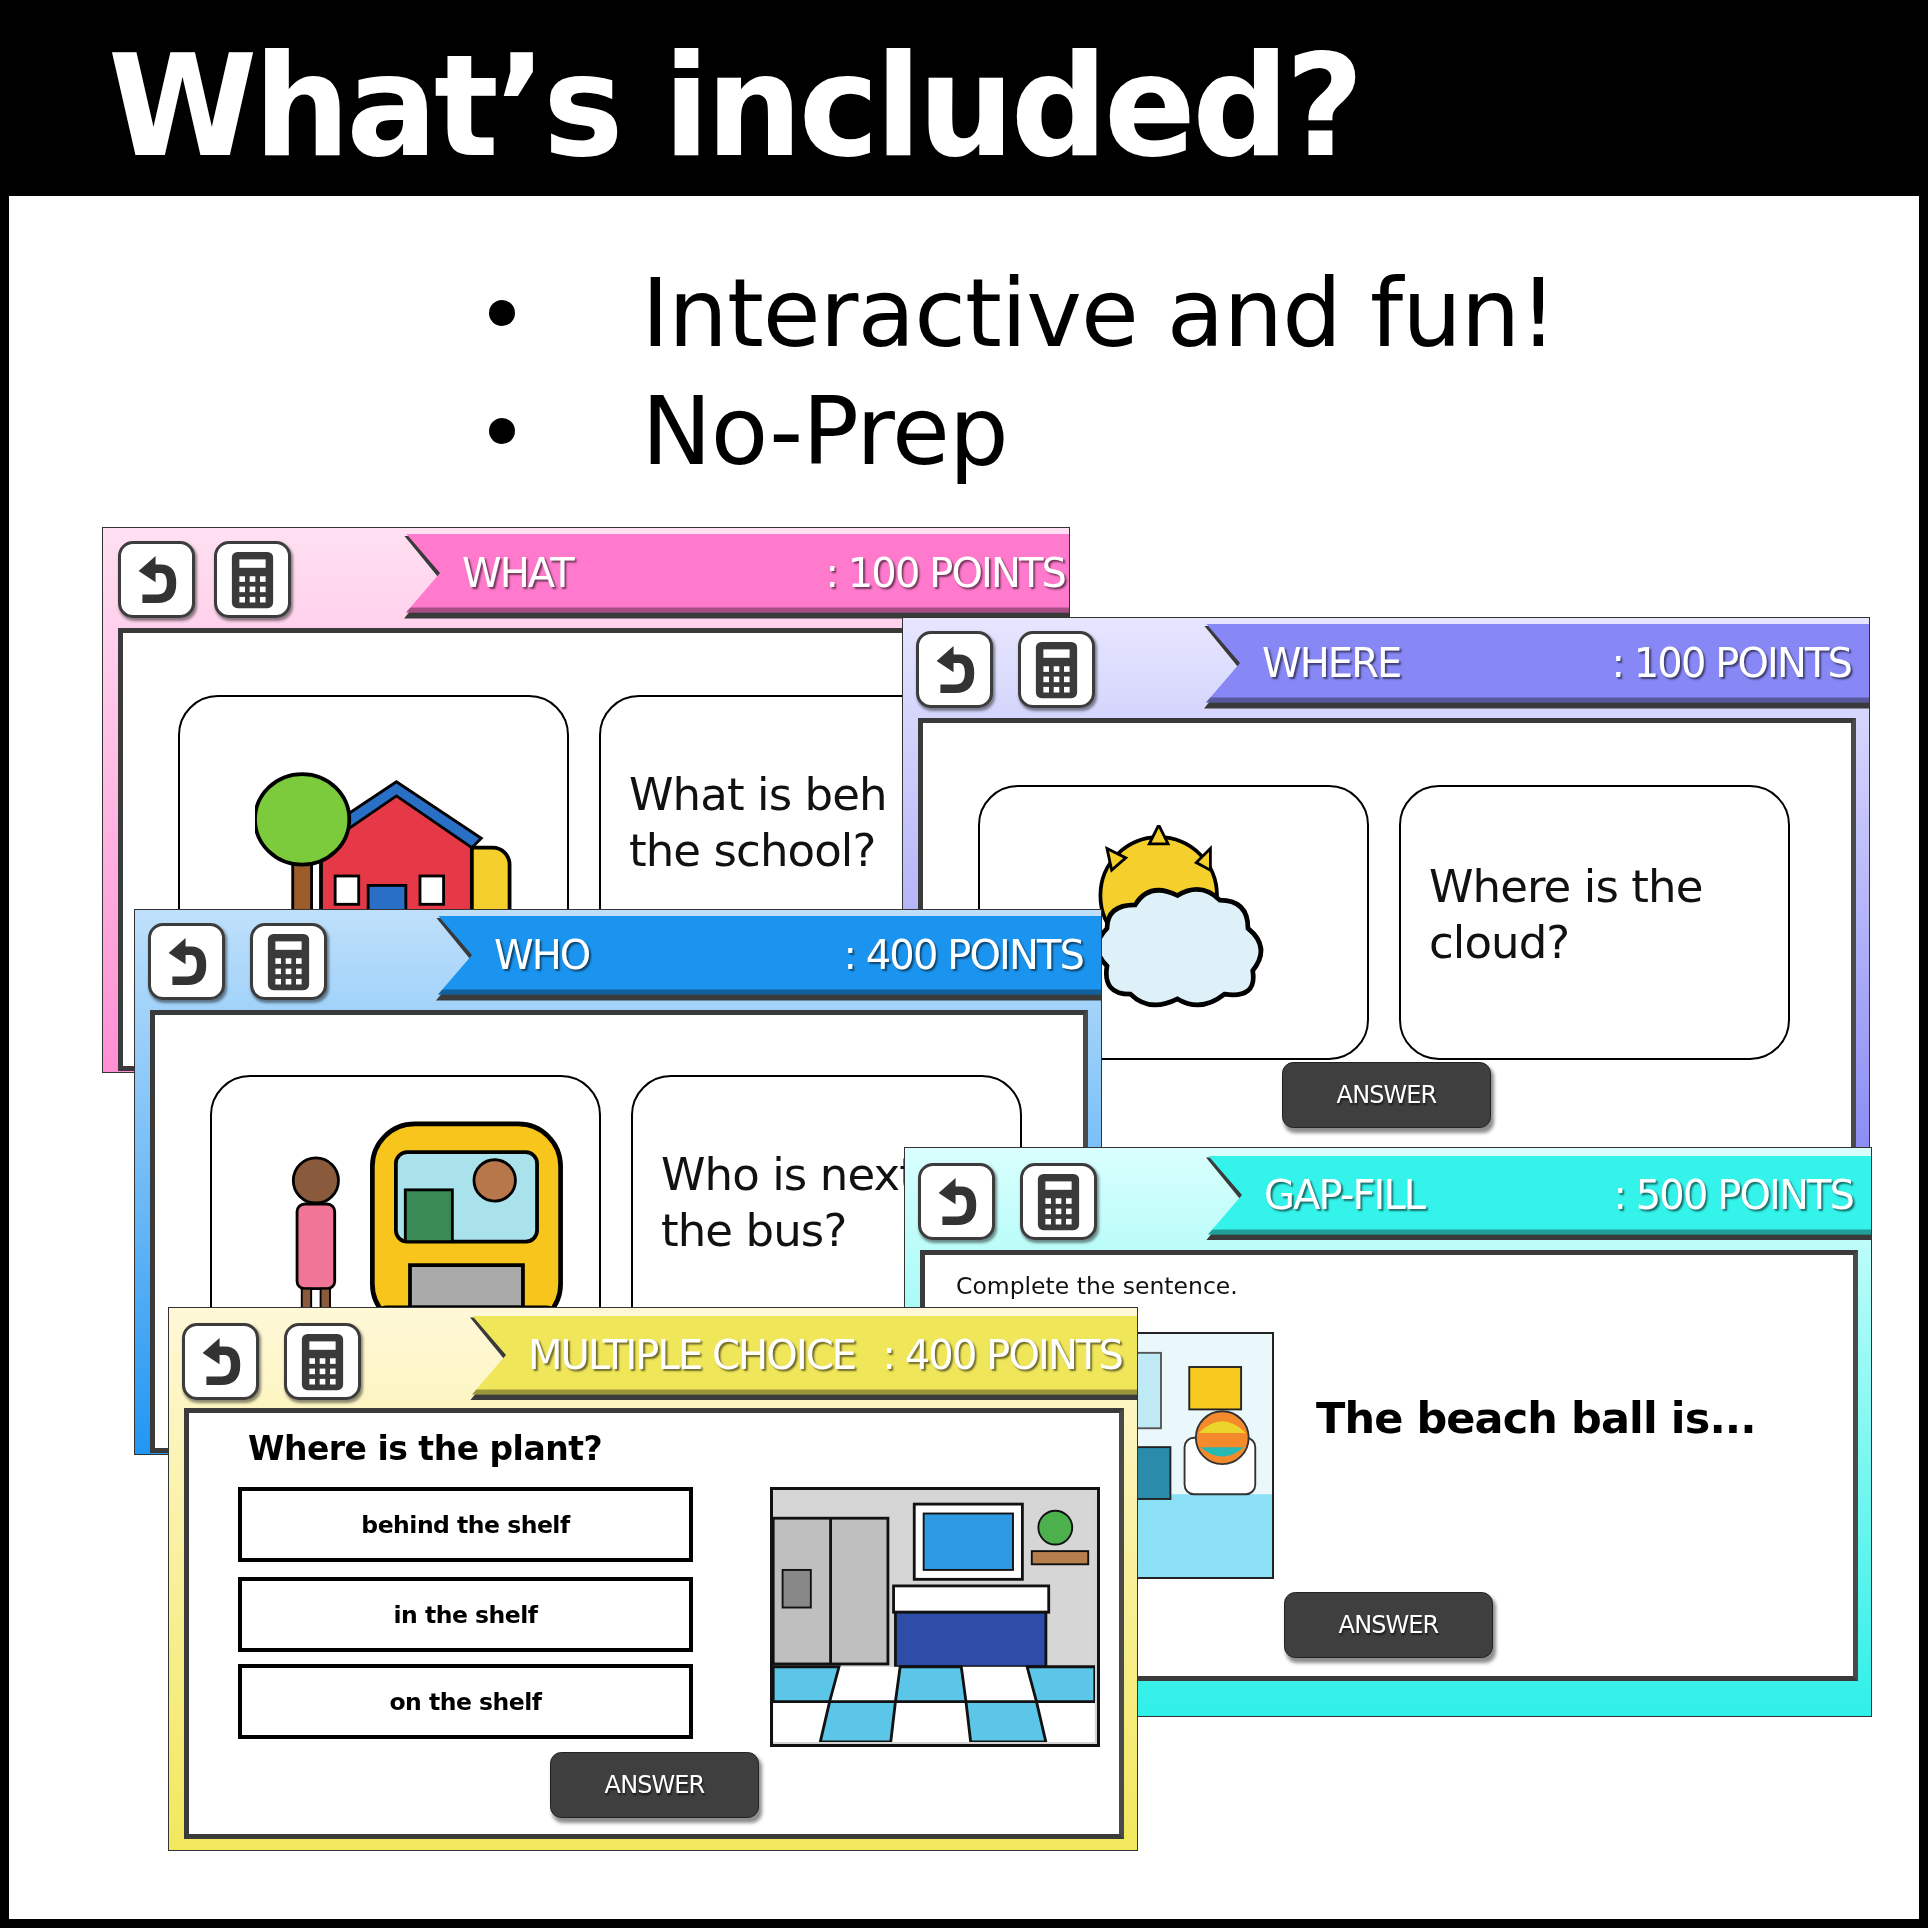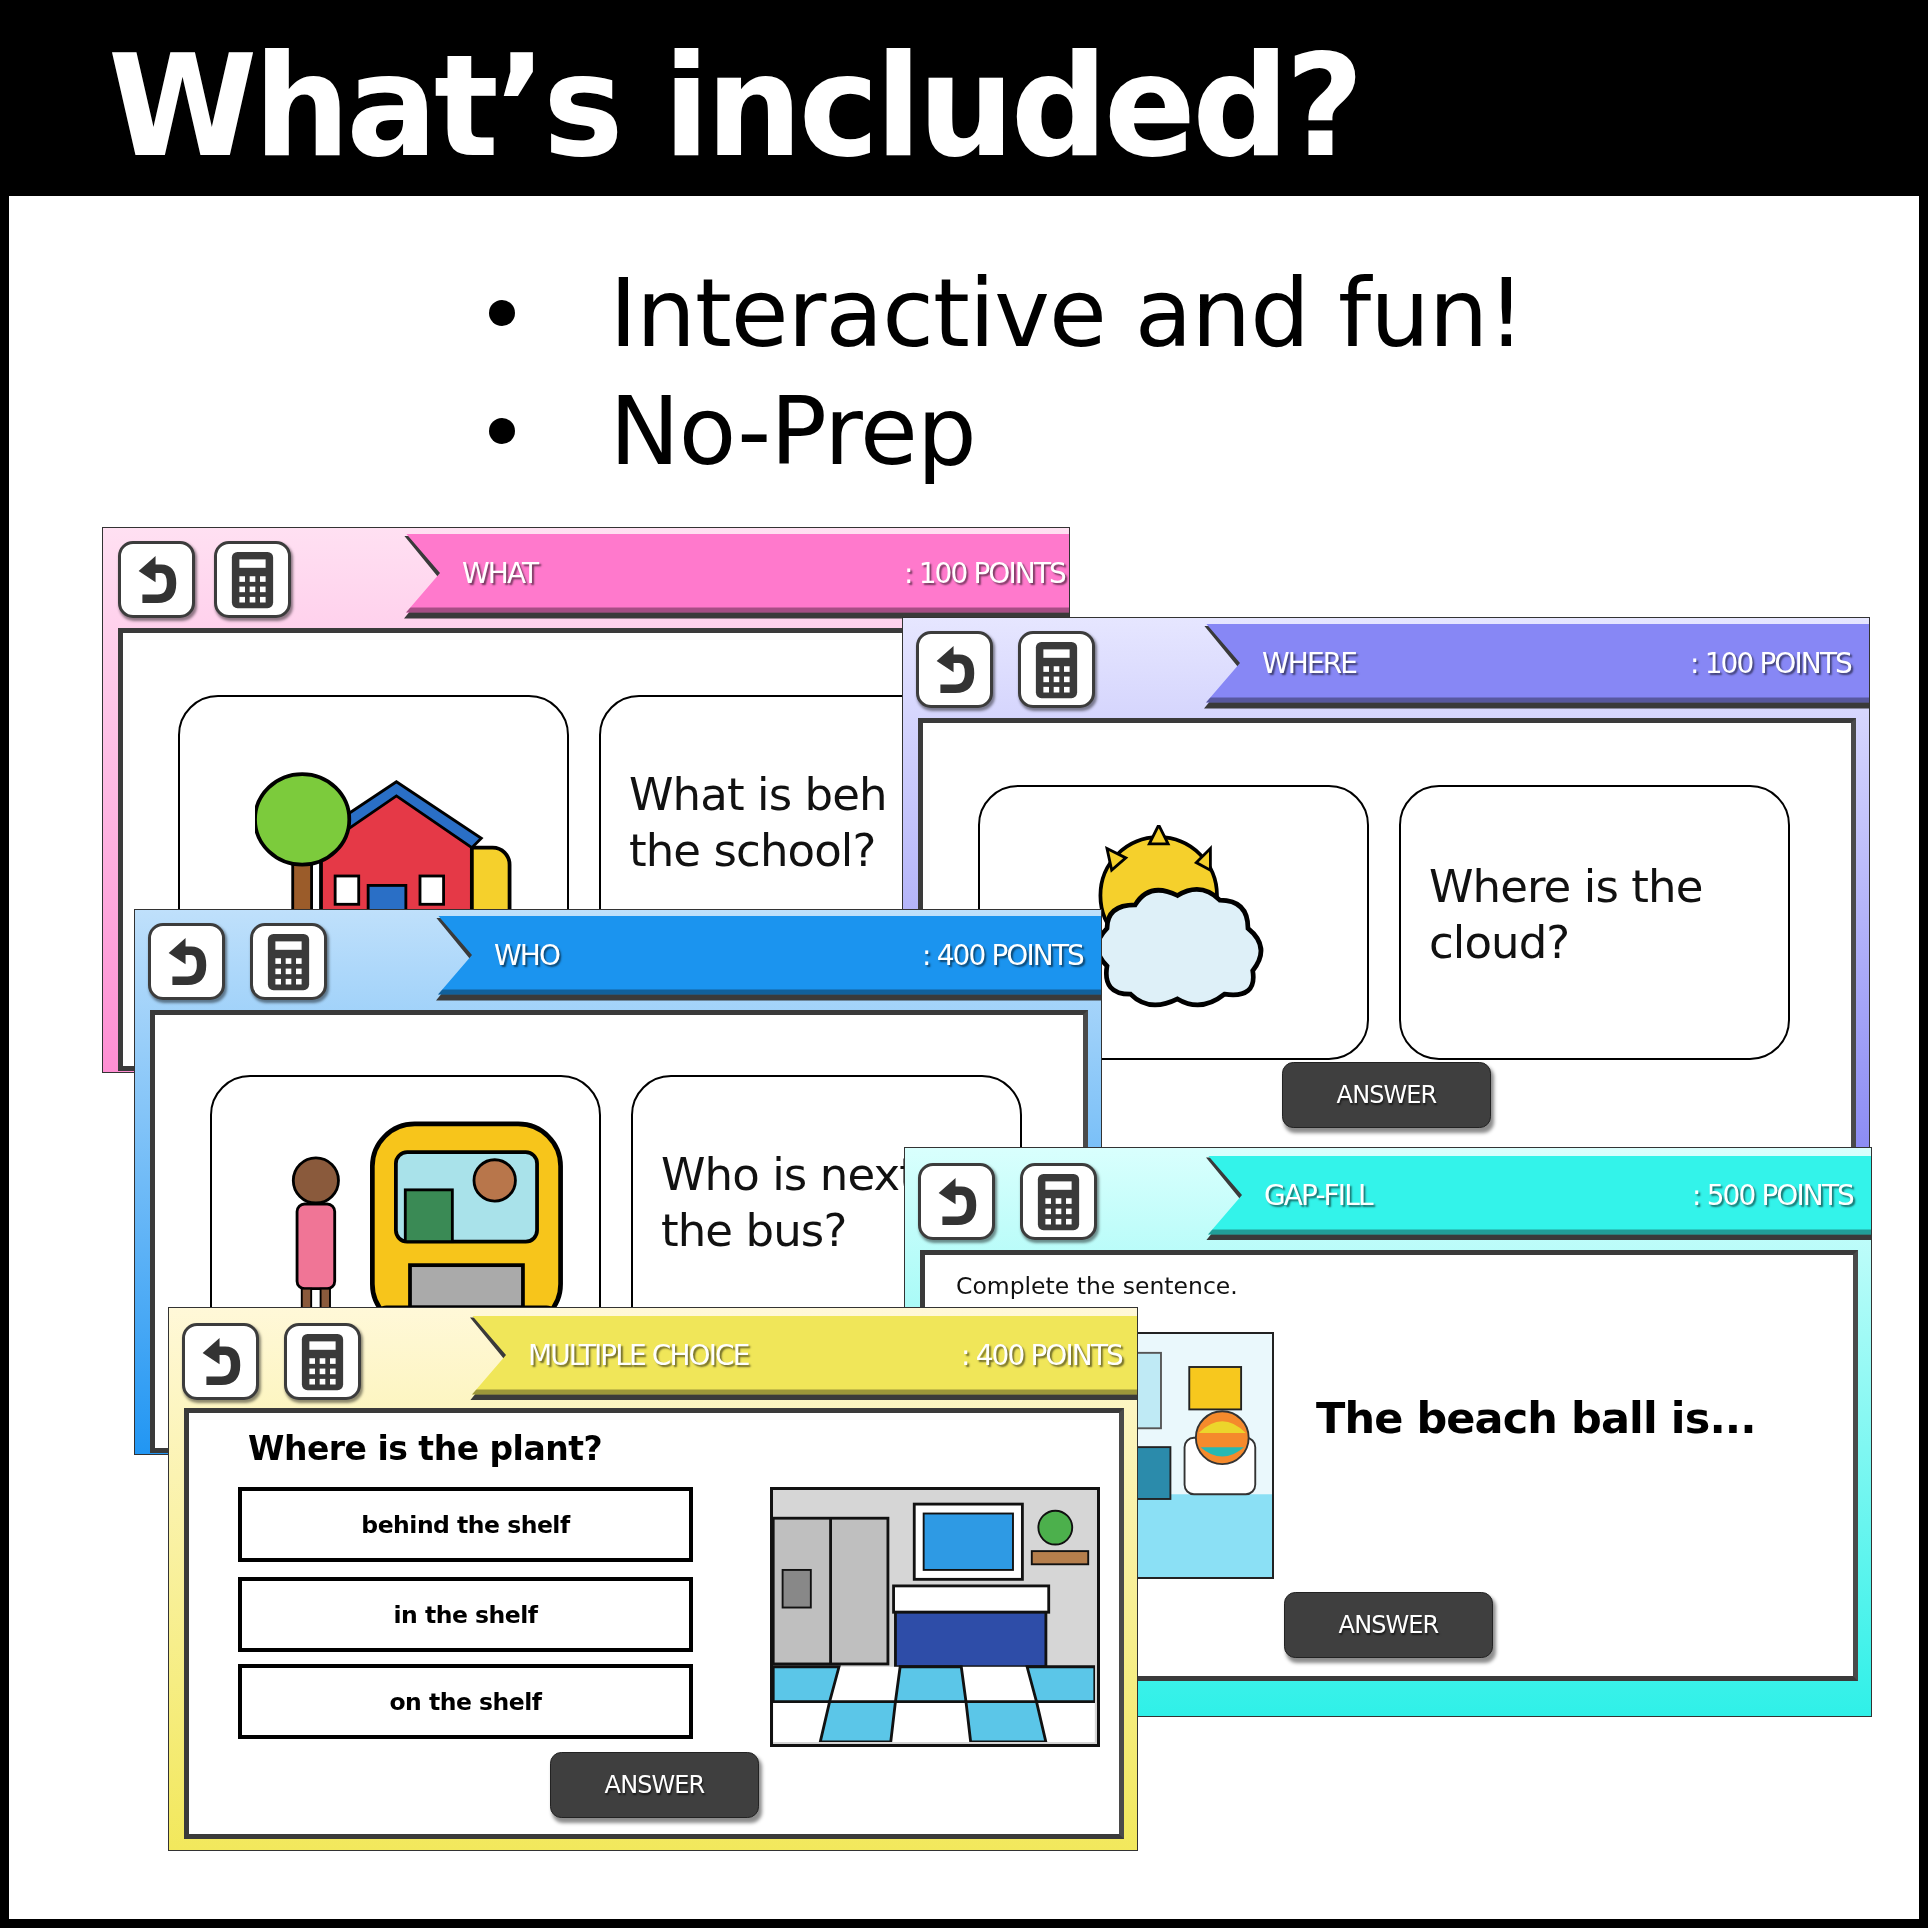--- a/index.html
+++ b/index.html
@@ -10,33 +10,33 @@
   .header-title {
     position: absolute; left: 108px; top: 17px; color: #fff;
     font-family: "DejaVu Sans", sans-serif; font-weight: bold; font-size: 141px;
     letter-spacing: -3.8px; line-height: 179px; transform: scaleX(0.96); transform-origin: left;
   }
   .content { position: absolute; left: 9.4px; top: 196px; width: 1910px; height: 1723px; background: #fff; }
 
   .bullets { position: absolute; left: 480px; top: 254px; }
   .bullet { display: flex; align-items: center; height: 118px; }
   .bullet .dot { width: 26px; height: 26px; border-radius: 50%; background: #000; margin-right: 94px; margin-left: 9.4px; }
-  .bullet .txt { font-family: "DejaVu Sans", sans-serif; font-size: 94px; color: #000; letter-spacing: -0.9px; line-height: 113px; }
+  .bullet .txt { font-family: "DejaVu Sans", sans-serif; font-size: 94px; color: #000; letter-spacing: -0.9px; line-height: 113px; margin-left: 32px; }
 
   
   .slide { position: absolute; border: 1.9px solid #333; overflow: hidden; }
   .slide .tool-btn {
     position: absolute; width: 77px; height: 77px; background: #fff; border: 3.8px solid #3c3c3c;
     border-radius: 15px; box-shadow: 1.9px 2.8px 2.8px rgba(0,0,0,0.45);
     display: flex; align-items: center; justify-content: center;
   }
   .slide .ribbon {
     position: absolute; height: 83px; display: flex; align-items: center; justify-content: space-between;
     padding-left: 56px; padding-right: 19px; color: #fff;
-    font-family: "DejaVu Sans", sans-serif; font-size: 28px; letter-spacing: -1.9px;
+    font-family: "DejaVu Sans", sans-serif; font-size: 40px; letter-spacing: -1.9px;
     text-shadow: 1.9px 1.9px 1.9px rgba(0,0,0,0.55);
     clip-path: polygon(0 0, 100% 0, 100% 100%, 0 100%, 34px 50%);
     box-shadow: inset 0 -5.6px 0 rgba(0,0,0,0.35);
   }
   .slide .ribbon-edge {
     position: absolute; height: 83px; background: #3a3a3a;
     clip-path: polygon(0 0, 100% 0, 100% 100%, 0 100%, 34px 50%);
   }
   .slide .panel { position: absolute; background: #fff; border: 5.6px solid #3a3a3a; border-right-color:#4a4a4a; }
   .card {

